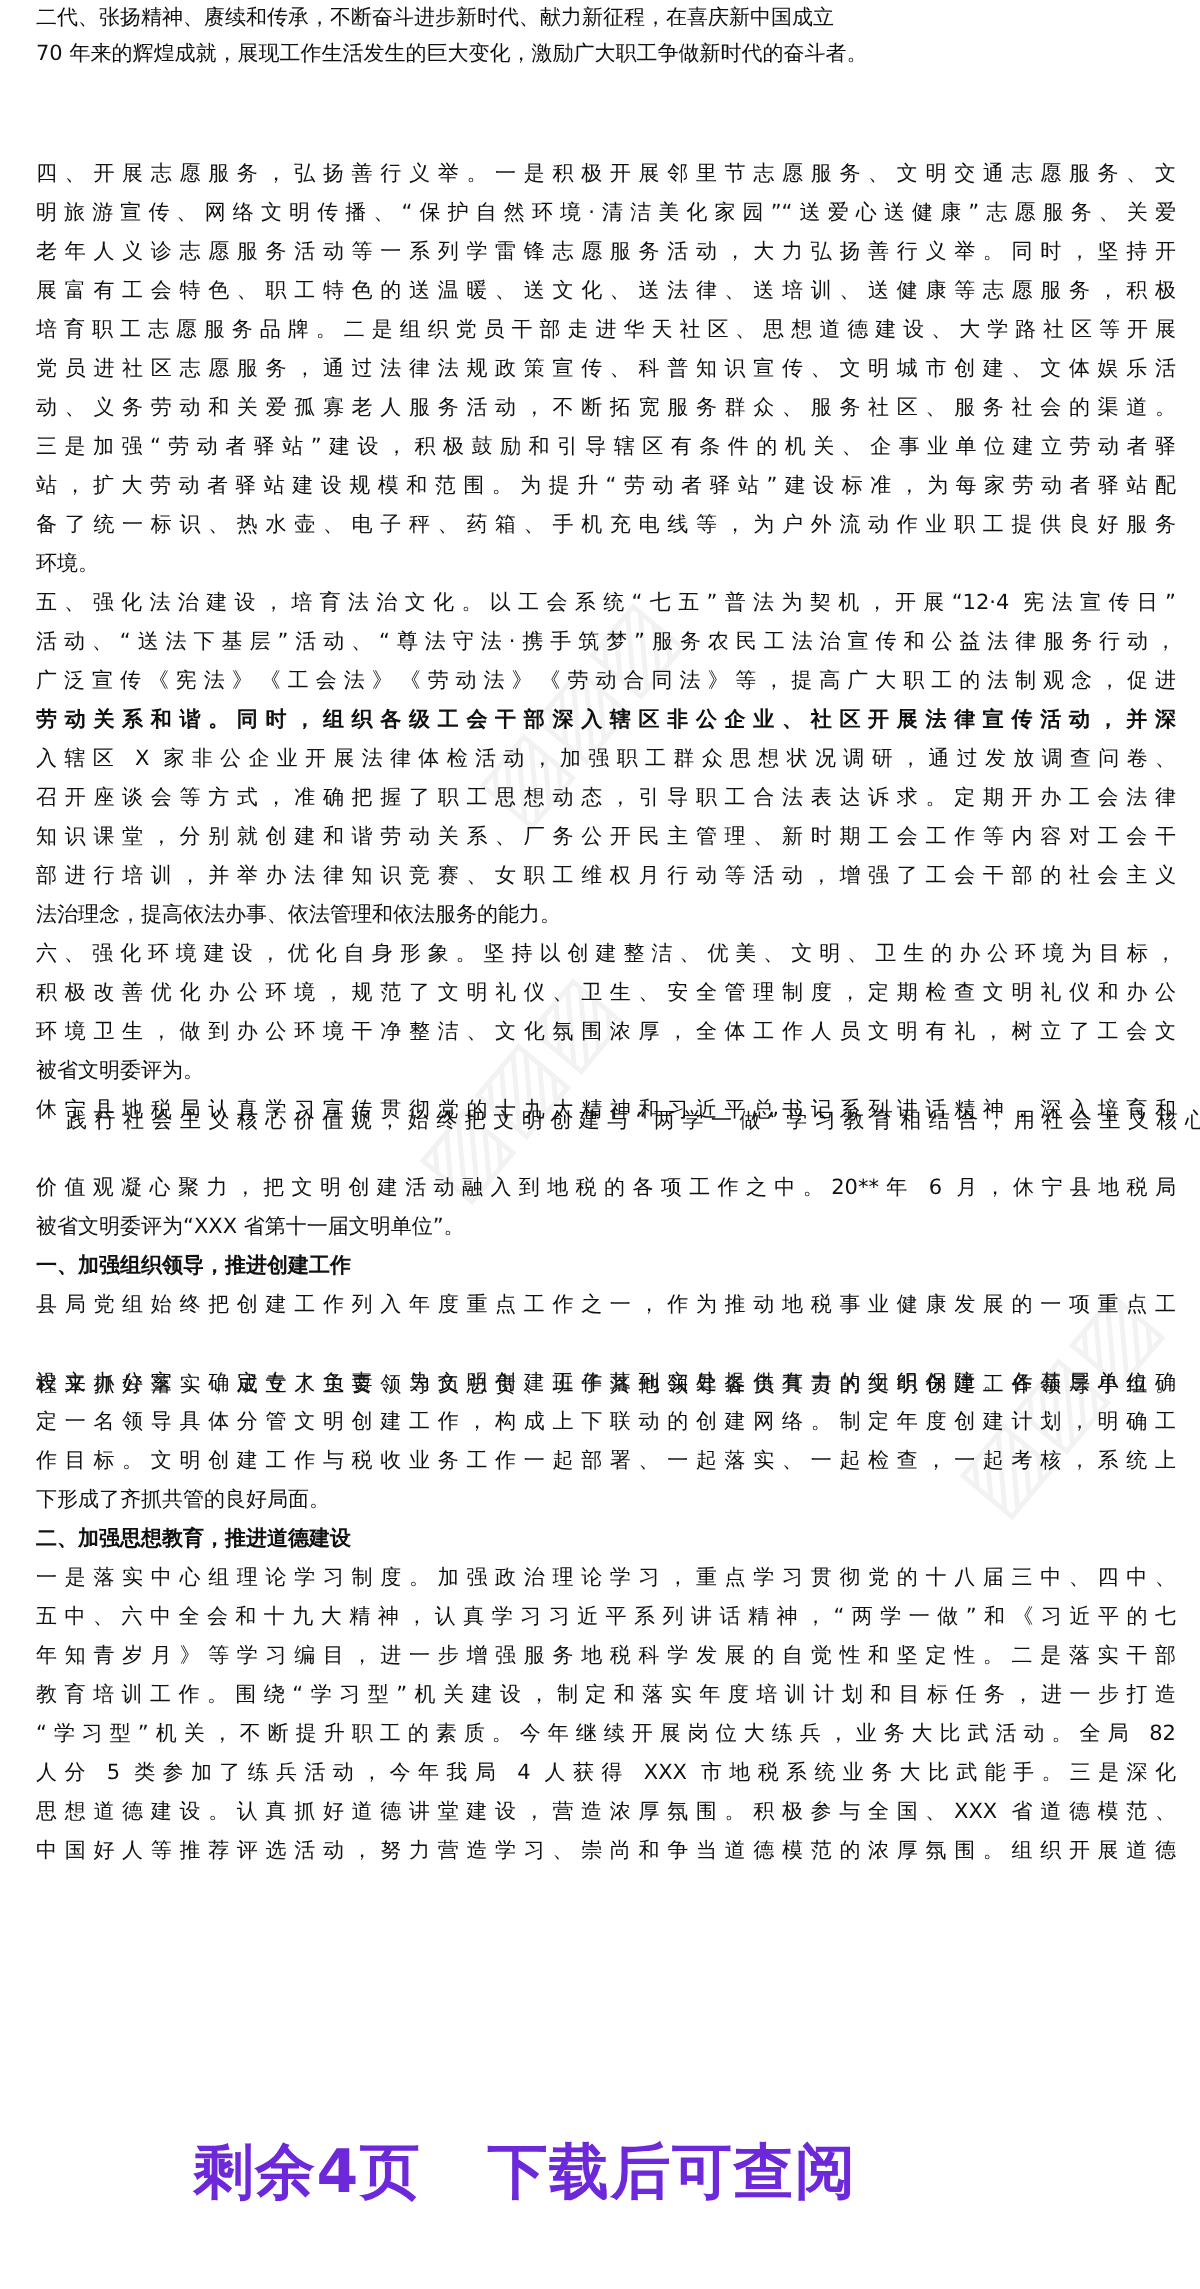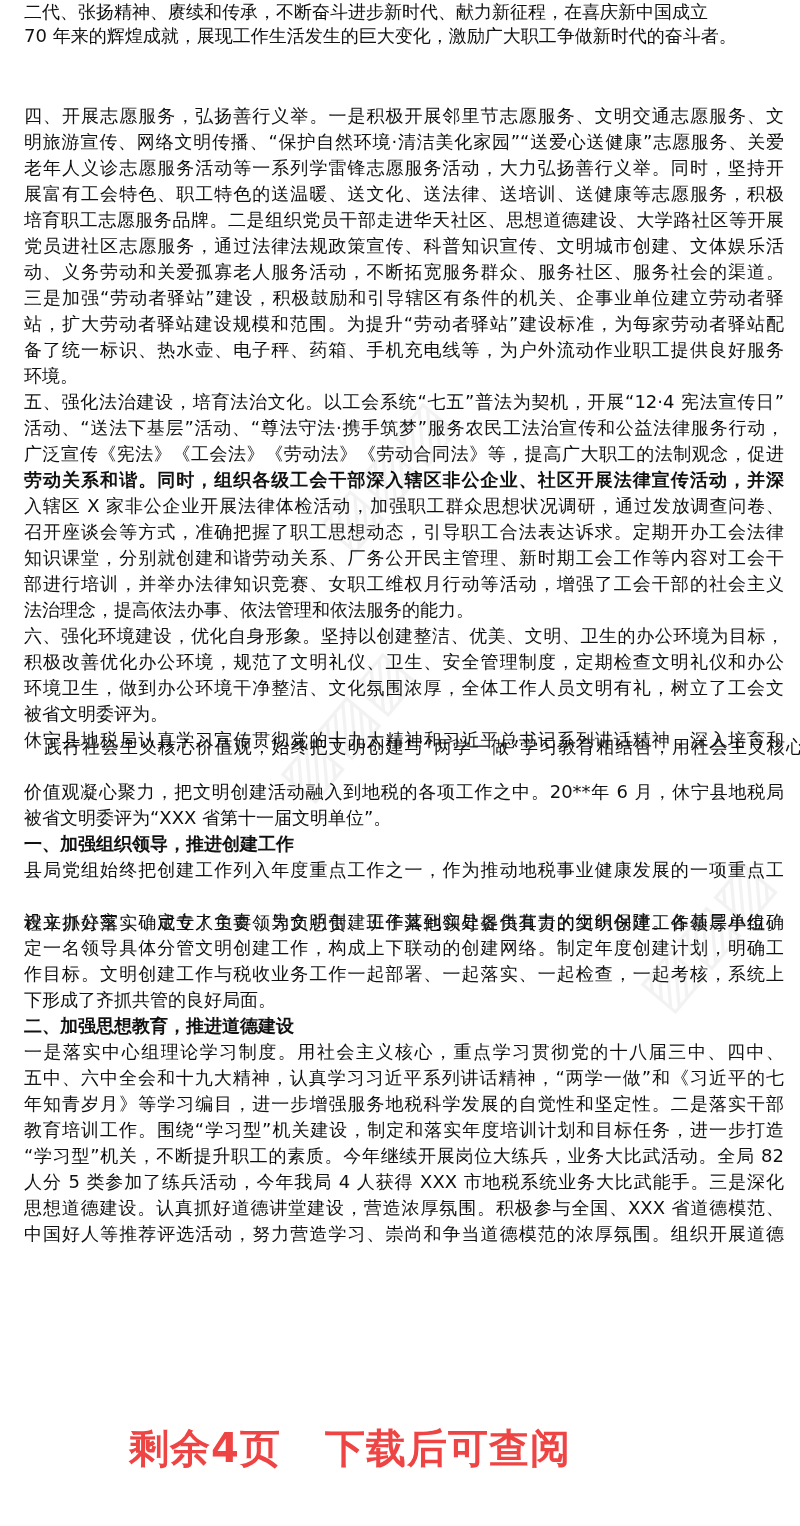--- a/index.html
+++ b/index.html
@@ -21,21 +21,21 @@
       top: 0;
       width: 800px;
       height: 1526px;
     }
     .line {
       position: absolute;
       left: 24px;
       width: 760px;
       height: 26px;
       line-height: 26px;
-      font-size: 18px;
+      font-size: 14px;
       white-space: nowrap;
       text-align: justify;
       text-align-last: justify;
       letter-spacing: 0px;
     }
     .line.last {
       text-align-last: left;
     }
     .line.bold {
       font-weight: bold;
@@ -53,21 +53,21 @@
     .more-banner {
       position: absolute;
       left: 0;
       width: 700px;
       top: 1420px;
       height: 56px;
       line-height: 56px;
       text-align: center;
       font-size: 40px;
       font-weight: bold;
-      color: #ef4444;
+      color: #6d28d9;
       font-family: "DejaVu Sans", "Liberation Sans", sans-serif;
       letter-spacing: 1px;
     }
     .more-banner .gap {
       display: inline-block;
       width: 44px;
     }
   </style>
 </head>
 <body>
@@ -109,21 +109,21 @@
       <div class="line" style="top: 779px;">价值观凝心聚力，把文明创建活动融入到地税的各项工作之中。20**年 6 月，休宁县地税局</div>
       <div class="line last" style="top: 805px;">被省文明委评为“XXX 省第十一届文明单位”。</div>
       <div class="line bold" style="top: 831px;">一、加强组织领导，推进创建工作</div>
       <div class="line" style="top: 857px;">县局党组始终把创建工作列入年度重点工作之一，作为推动地税事业健康发展的一项重点工</div>
       <div class="line" style="top: 883px; margin-top: 27px;">程来抓好落实，成立了主要领导负总责、班子其他领导各负其责的文明创建工作领导小组。</div>
       <div class="line" style="top: 909px;">设立办公室，确定专人负责，为文明创建工作落到实处提供有力的组织保障。各基层单位确</div>
       <div class="line" style="top: 935px;">定一名领导具体分管文明创建工作，构成上下联动的创建网络。制定年度创建计划，明确工</div>
       <div class="line" style="top: 961px;">作目标。文明创建工作与税收业务工作一起部署、一起落实、一起检查，一起考核，系统上</div>
       <div class="line last" style="top: 987px;">下形成了齐抓共管的良好局面。</div>
       <div class="line bold" style="top: 1013px;">二、加强思想教育，推进道德建设</div>
-      <div class="line" style="top: 1039px;">一是落实中心组理论学习制度。用社会主义核心，重点学习贯彻党的十八届三中、四中、</div>
+      <div class="line" style="top: 1039px;">一是落实中心组理论学习制度。加强政治理论学习，重点学习贯彻党的十八届三中、四中、</div>
       <div class="line" style="top: 1065px;">五中、六中全会和十九大精神，认真学习习近平系列讲话精神，“两学一做”和《习近平的七</div>
       <div class="line" style="top: 1091px;">年知青岁月》等学习编目，进一步增强服务地税科学发展的自觉性和坚定性。二是落实干部</div>
       <div class="line" style="top: 1117px;">教育培训工作。围绕“学习型”机关建设，制定和落实年度培训计划和目标任务，进一步打造</div>
       <div class="line" style="top: 1143px;">“学习型”机关，不断提升职工的素质。今年继续开展岗位大练兵，业务大比武活动。全局 82</div>
       <div class="line" style="top: 1169px;">人分 5 类参加了练兵活动，今年我局 4 人获得 XXX 市地税系统业务大比武能手。三是深化</div>
       <div class="line" style="top: 1195px;">思想道德建设。认真抓好道德讲堂建设，营造浓厚氛围。积极参与全国、XXX 省道德模范、</div>
       <div class="line" style="top: 1221px;">中国好人等推荐评选活动，努力营造学习、崇尚和争当道德模范的浓厚氛围。组织开展道德</div>
     </div>
 
   <div class="more-banner">

